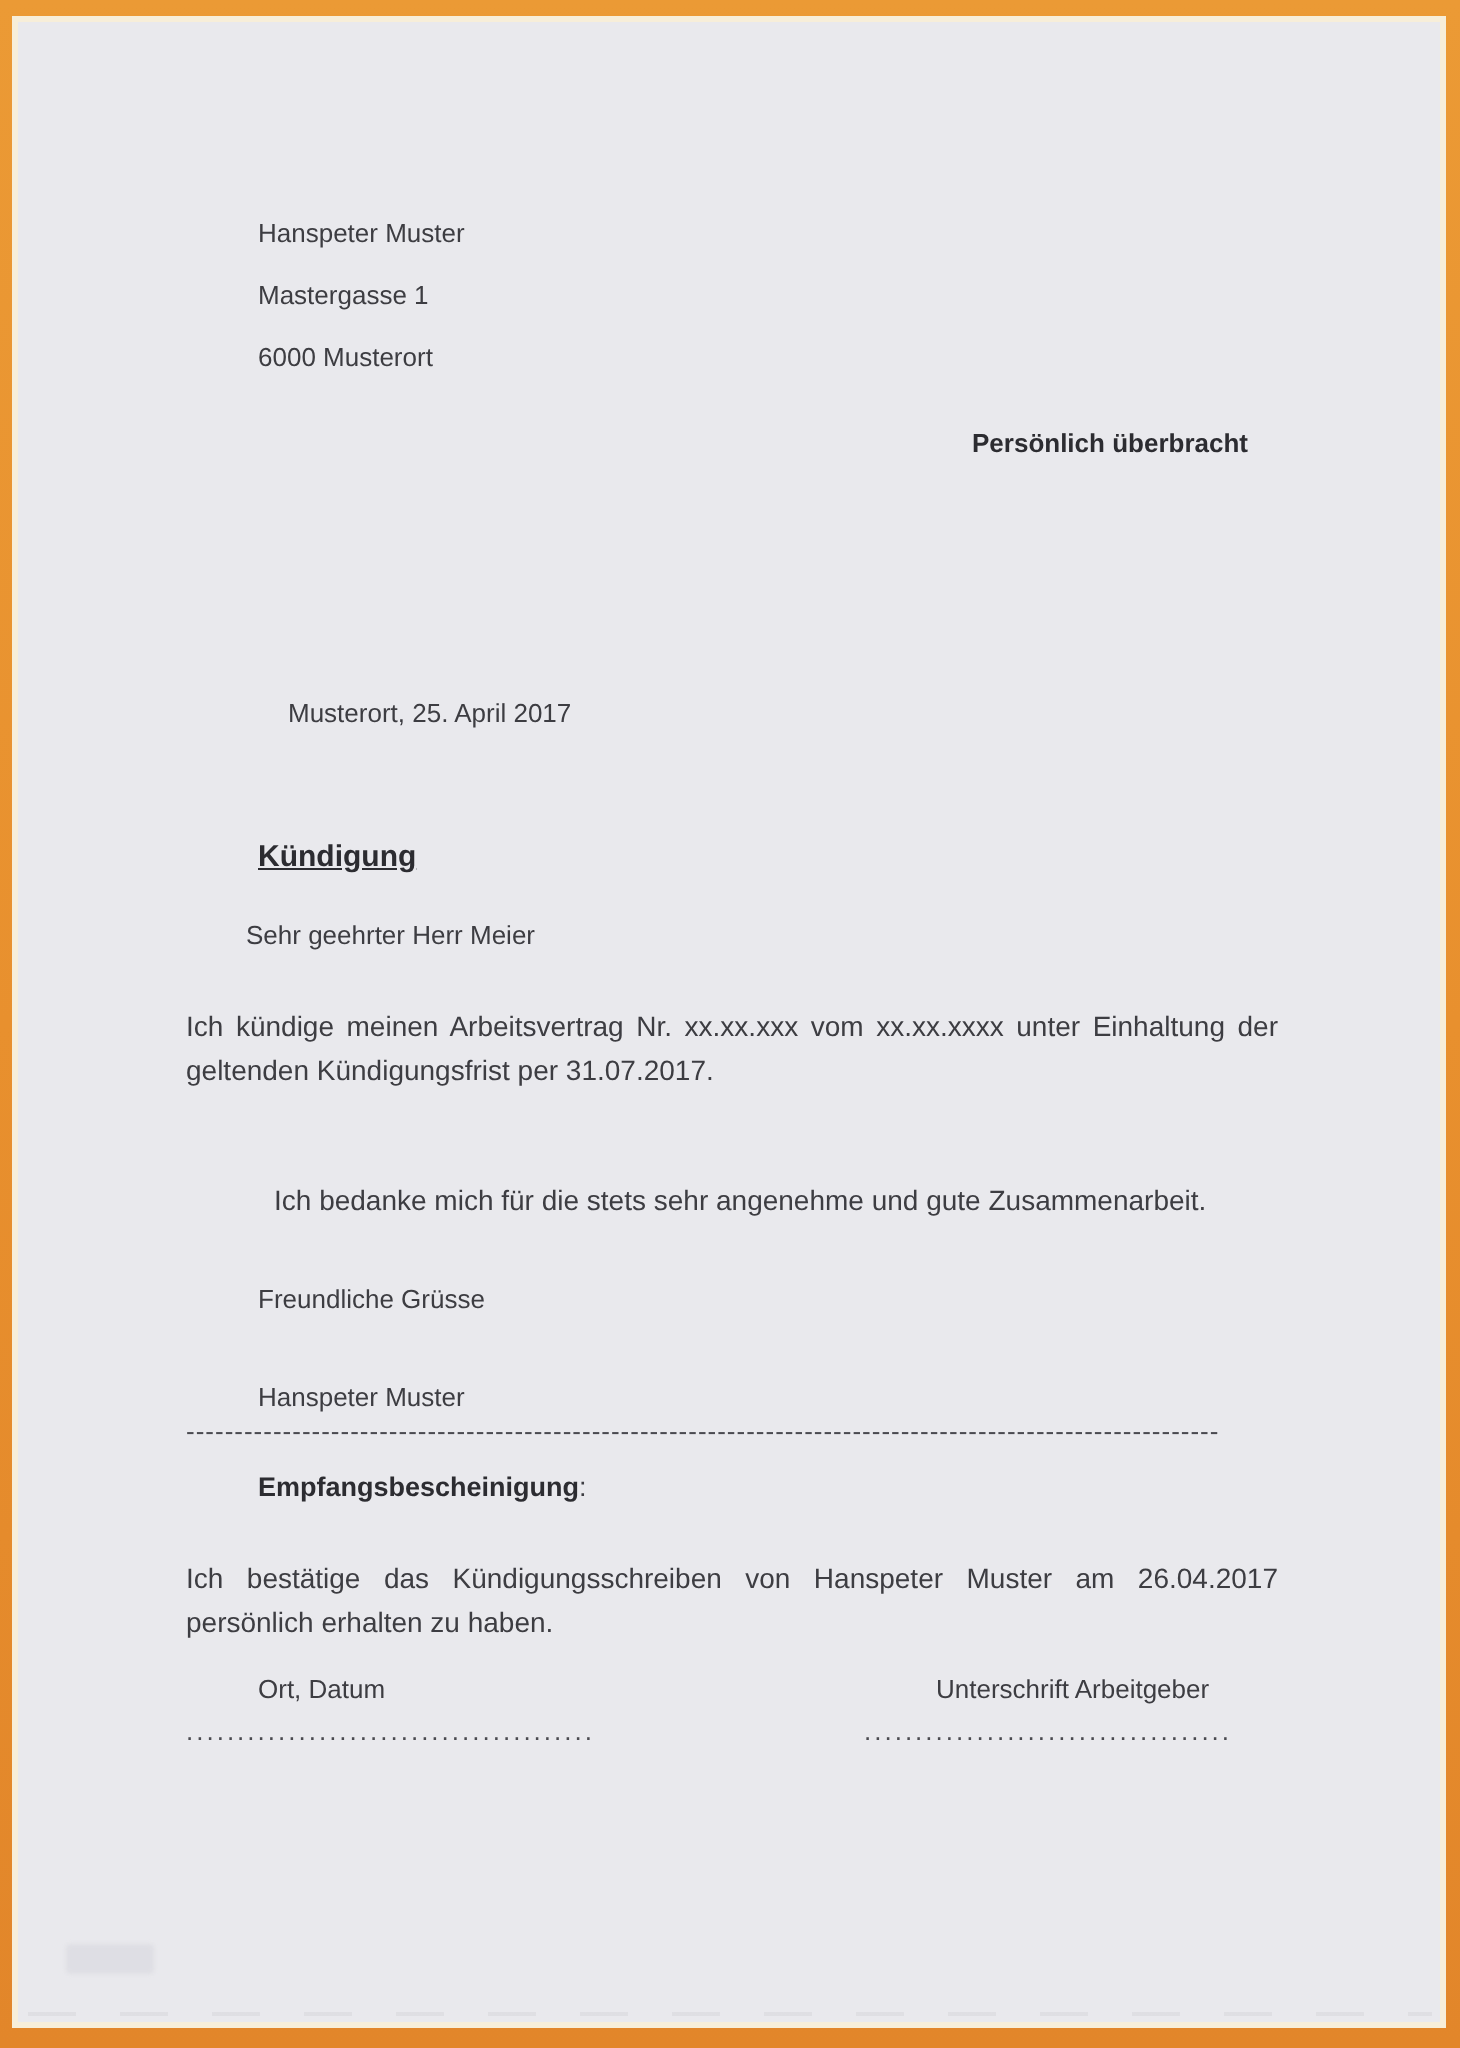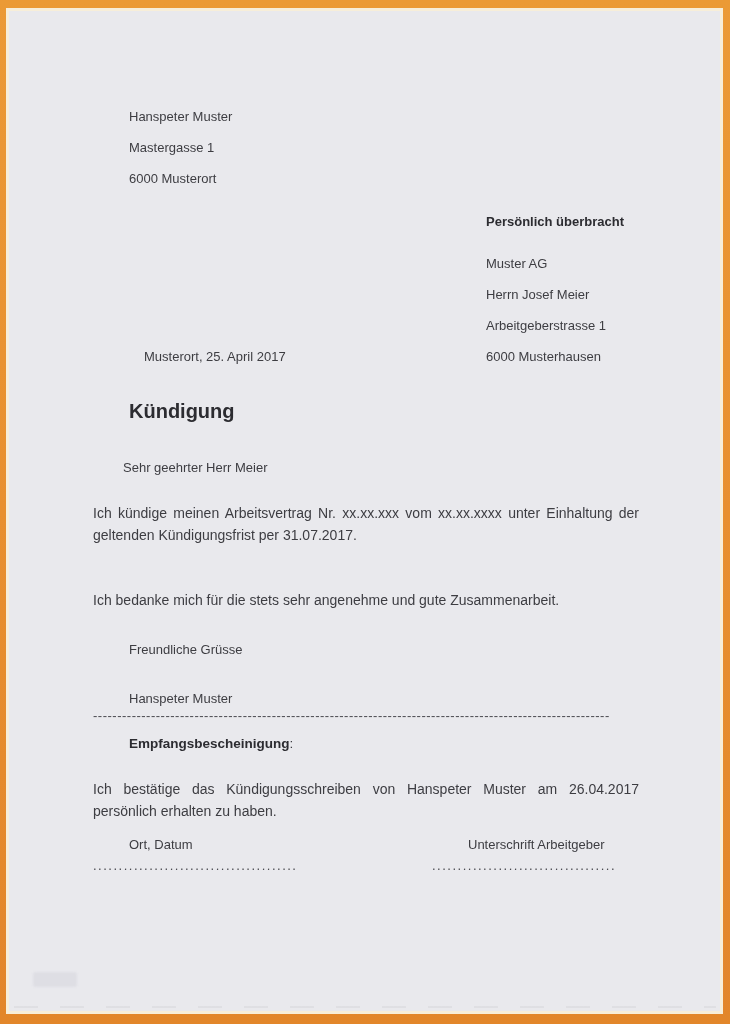--- a/index.html
+++ b/index.html
@@ -28,33 +28,33 @@
     line-height: 15.5px;
     white-space: pre-line;
     margin-left: 36px;
   }
   .bold { font-weight: bold; color: #2c2c31; }
 
   .sender      { left: 93px;  top: 93px;  }
   .delivery    { left: 450px; top: 214px; }
   .recipient   { left: 450px; top: 240px; }
   .dateline    { left: 108px;  top: 349px; }
-  .subject     { left: 93px;  top: 404px; font-size: 20px; }
+  .subject     { left: 93px;  top: 421px; font-size: 15px; text-decoration: underline; }
   .salutation  { left: 87px;  top: 460px; }
 
   .para {
     left: 93px; width: 546px;
     color: #3d3d42;
     font-size: 14px;
     line-height: 21.5px;
     text-align: justify;
   }
   .p1 { top: 503px; }
   .p2 { top: 547px; }
-  .p3 { top: 590px; }
+  .p3 { top: 590px; margin-left: 44px; }
 
   .closing  { left: 93px; top: 642px; }
   .signame  { left: 93px; top: 691px; }
 
   .divider {
     left: 93px; top: 708px; width: 517px; height: 18px;
     overflow: hidden;
     white-space: nowrap;
     color: #4a4a50;
     font-size: 13px;
@@ -99,26 +99,20 @@
 <div class="frame">
   <div class="paper"></div>
 
   <div class="abs txt sender">
     <div>Hanspeter Muster</div>
     <div>Mastergasse 1</div>
     <div>6000 Musterort</div>
   </div>
 
   <div class="abs txt bold delivery">Persönlich überbracht</div>
-  <div class="abs txt recipient">
-    <div>Muster AG</div>
-    <div>Herrn Josef Meier</div>
-    <div>Arbeitgeberstrasse 1</div>
-    <div>6000 Musterhausen</div>
-  </div>
 
   <div class="abs txt dateline">Musterort, 25. April 2017</div>
   <div class="abs txt bold subject">Kündigung</div>
   <div class="abs txt salutation">Sehr geehrter Herr Meier</div>
 
   <p class="abs para p1">Ich kündige meinen Arbeitsvertrag Nr. xx.xx.xxx vom xx.xx.xxxx unter Einhaltung der geltenden Kündigungsfrist per 31.07.2017.</p>
   <p class="abs para p3">Ich bedanke mich für die stets sehr angenehme und gute Zusammenarbeit.</p>
 
   <div class="abs txt closing">Freundliche Grüsse</div>
   <div class="abs txt signame">Hanspeter Muster</div>

